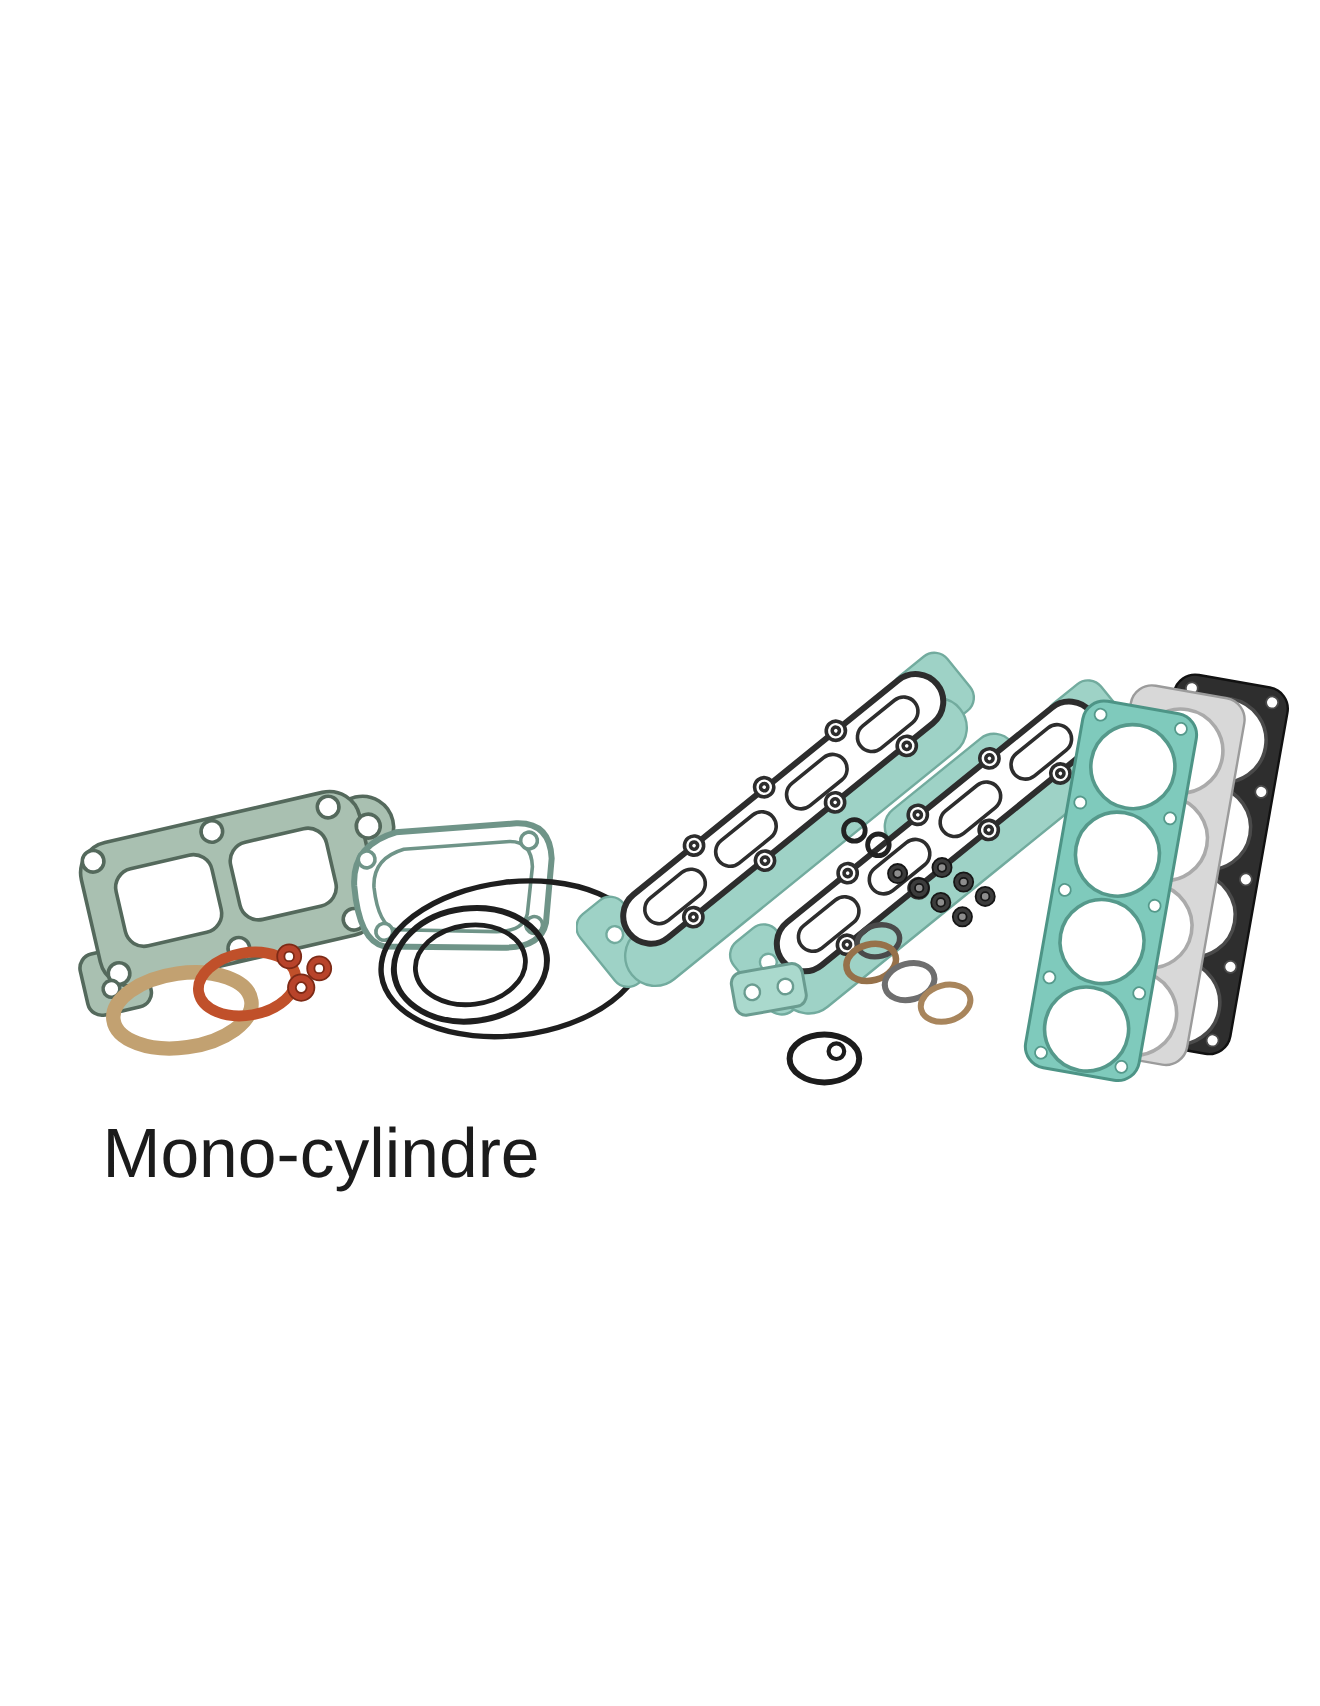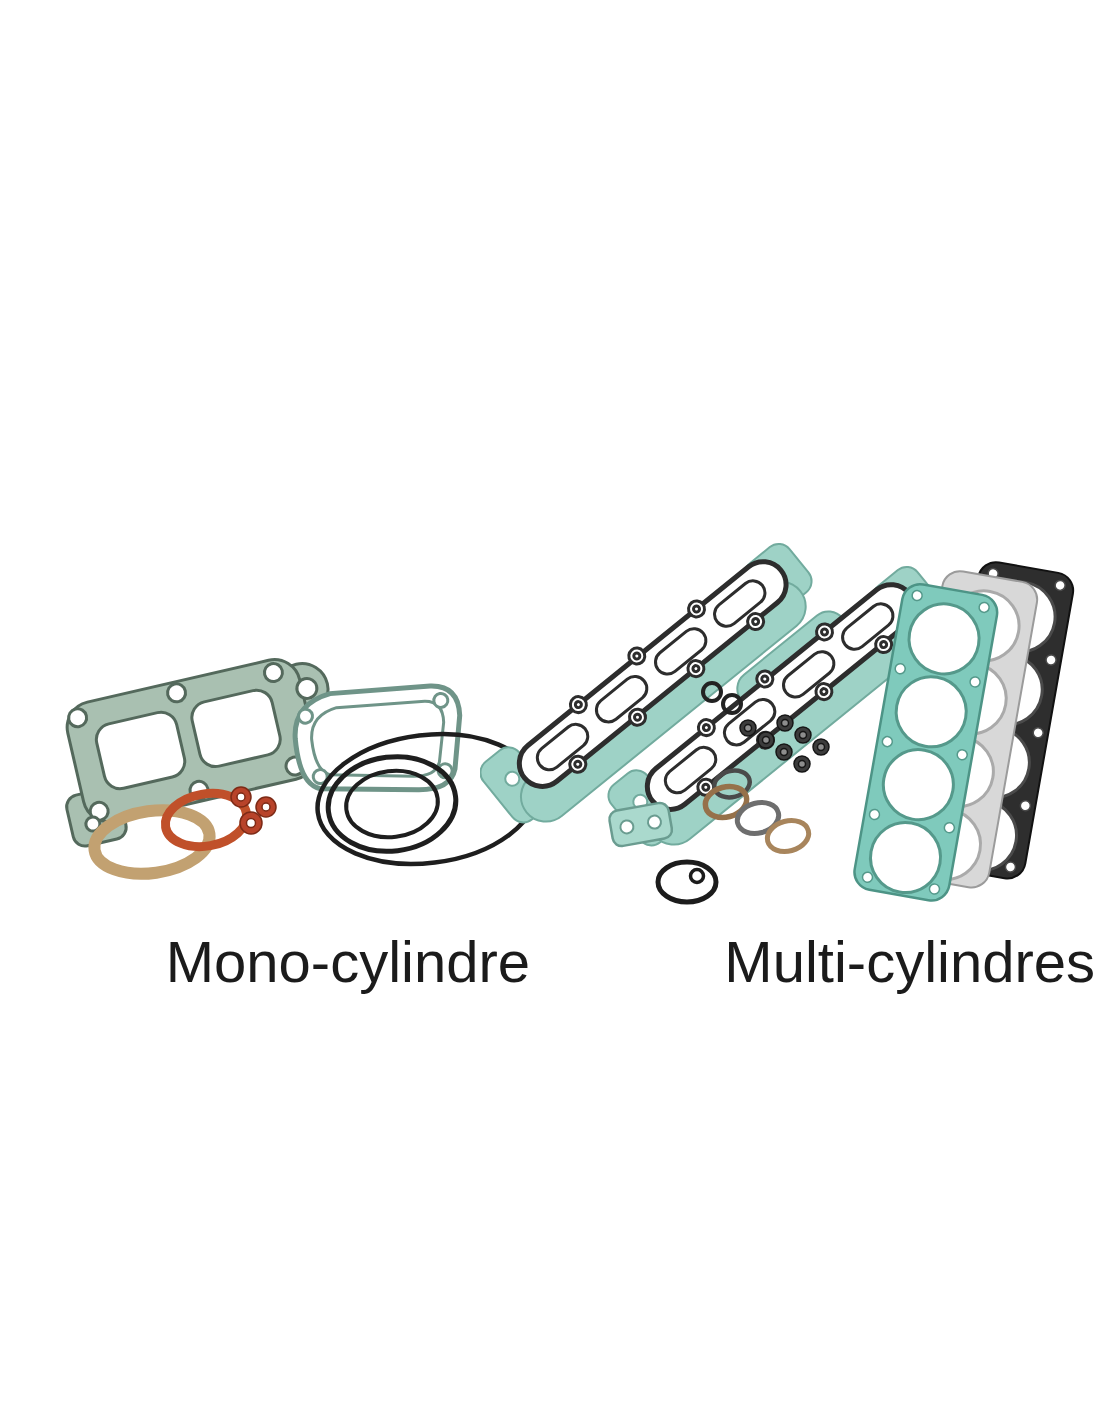--- a/index.html
+++ b/index.html
@@ -18,21 +18,21 @@
   .art {
     position: absolute;
     display: block;
   }
   .caption {
     position: absolute;
     top: 928px;
     font-size: 58px;
     font-weight: 400;
     color: #1b1b1b;
-    text-align: right;
+    text-align: center;
     letter-spacing: 0px;
     white-space: nowrap;
   }
   .caption-mono { left: 5px;   width: 525px; }
   .caption-multi{ left: 550px; width: 545px; }
 </style>
 </head>
 <body>
 
 <div class="canvas">
@@ -244,15 +244,14 @@
     </g>
 
     <g fill="#ffffff" stroke="#1c1c1c">
       <ellipse cx="207" cy="392" rx="29" ry="20" stroke-width="5"></ellipse>
       <circle cx="217" cy="386" r="6.5" stroke-width="3.5"></circle>
     </g>
   </svg>
 
   <div class="caption caption-mono">Mono-cylindre</div>
 
-  <div class="caption caption-multi">Multi-cylindres</div>
 
 </div>
 
 </body></html>

